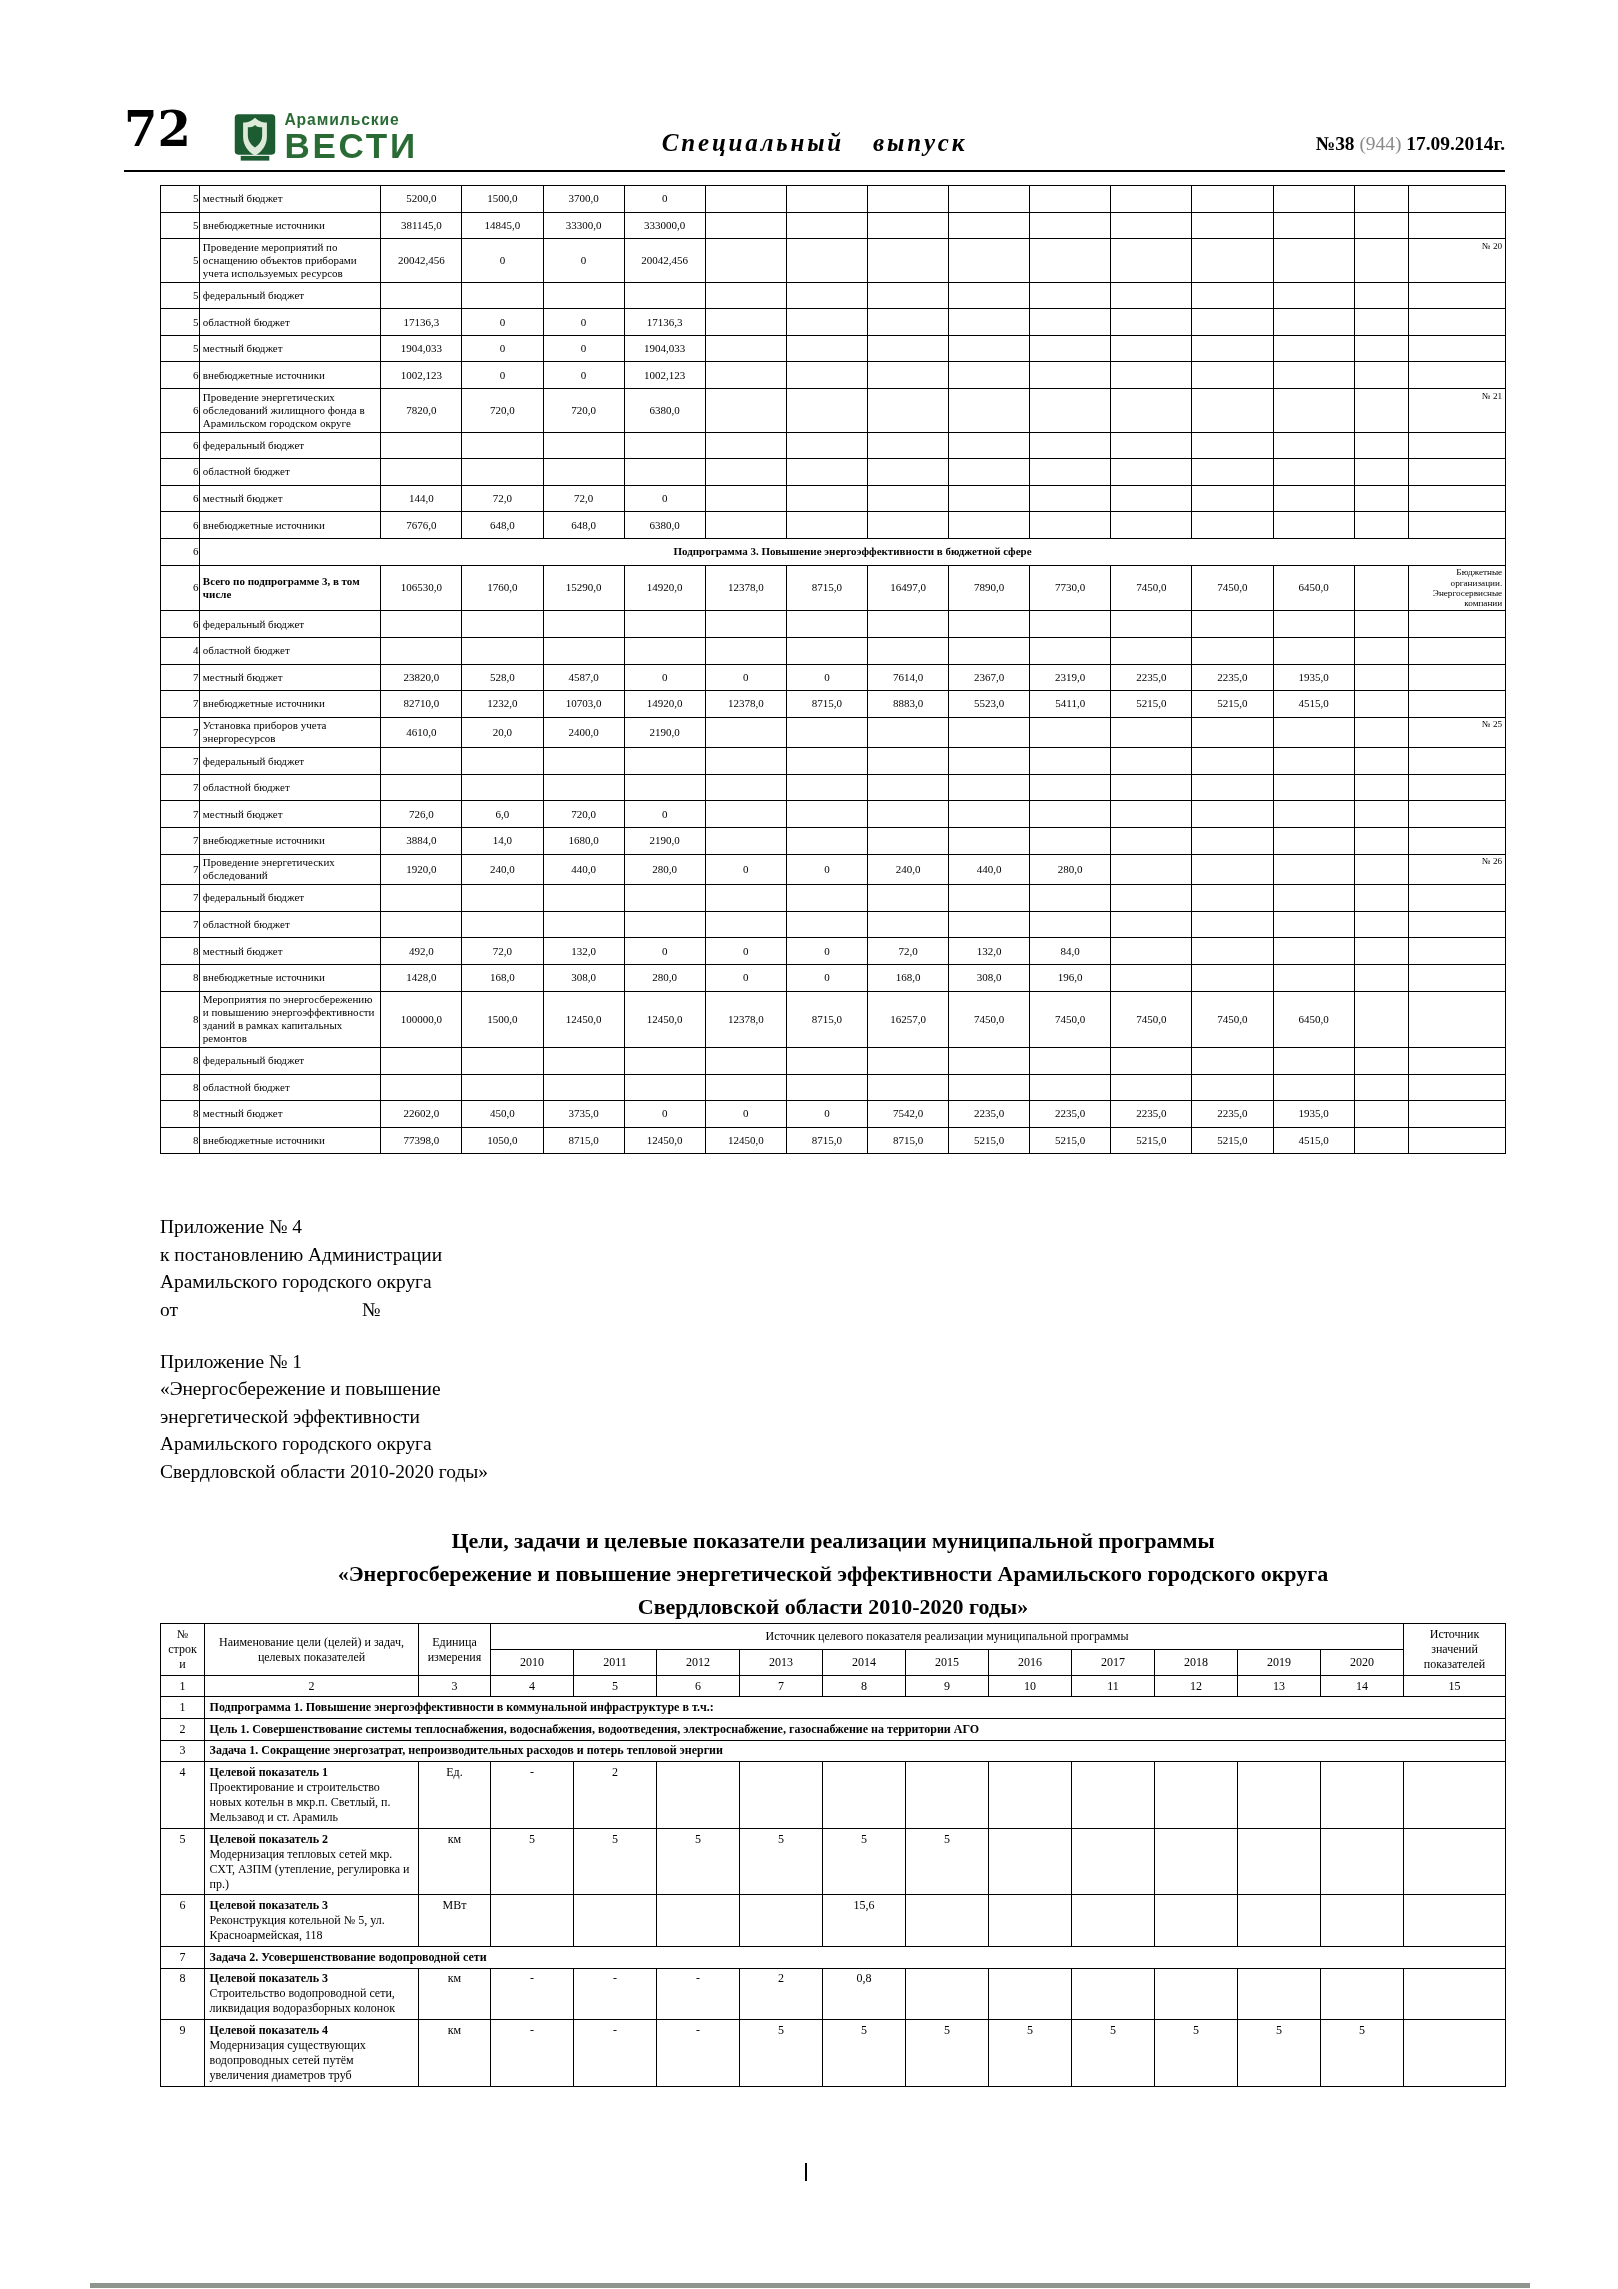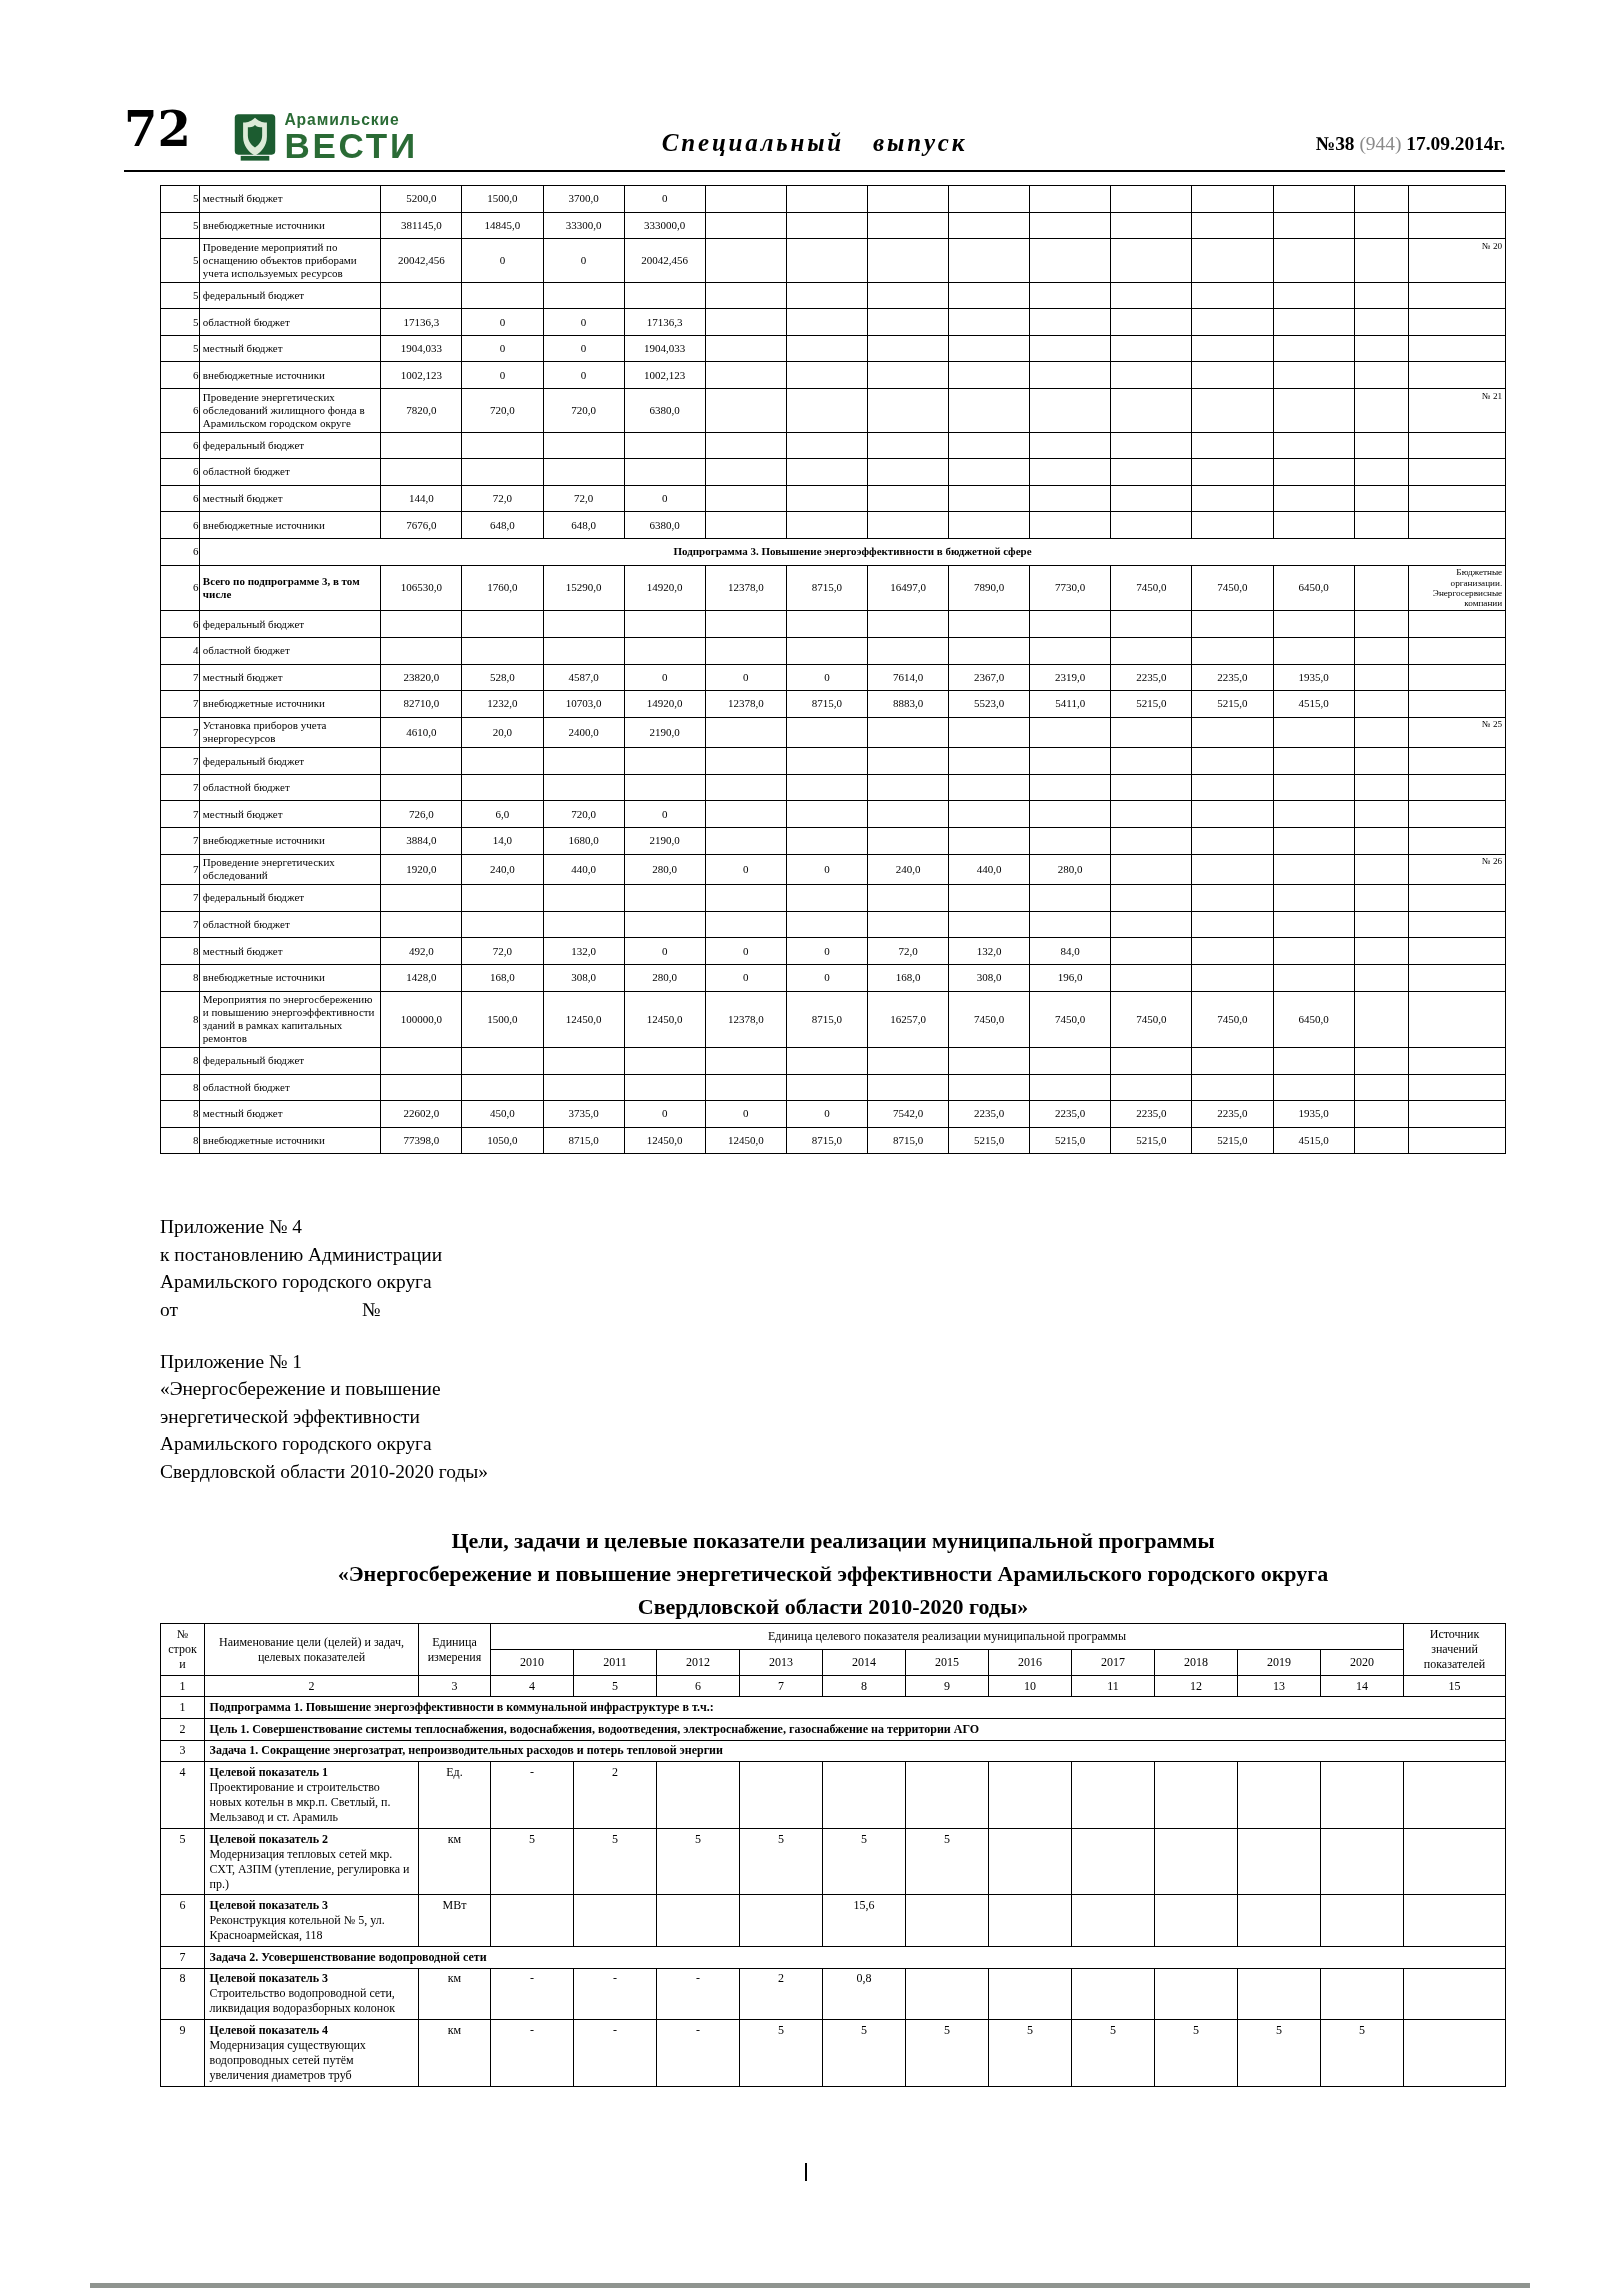--- a/index.html
+++ b/index.html
@@ -720,21 +720,21 @@
       <col style="width:83px">
         <col style="width:83px">
         <col style="width:83px">
       <col style="width:102px">
     </colgroup>
     <tbody>
       <tr>
         <td class="h" rowspan="2">№ строки</td>
         <td class="h" rowspan="2">Наименование цели (целей) и задач, целевых показателей</td>
         <td class="h" rowspan="2">Единица измерения</td>
-        <td class="h" colspan="11">Единица целевого показателя реализации муниципальной программы</td>
+        <td class="h" colspan="11">Источник целевого показателя реализации муниципальной программы</td>
         <td class="h" rowspan="2">Источник значений показателей</td>
       </tr>
       <tr>
           <td class="h">2010</td>
           <td class="h">2011</td>
           <td class="h">2012</td>
           <td class="h">2013</td>
           <td class="h">2014</td>
           <td class="h">2015</td>
           <td class="h">2016</td>

